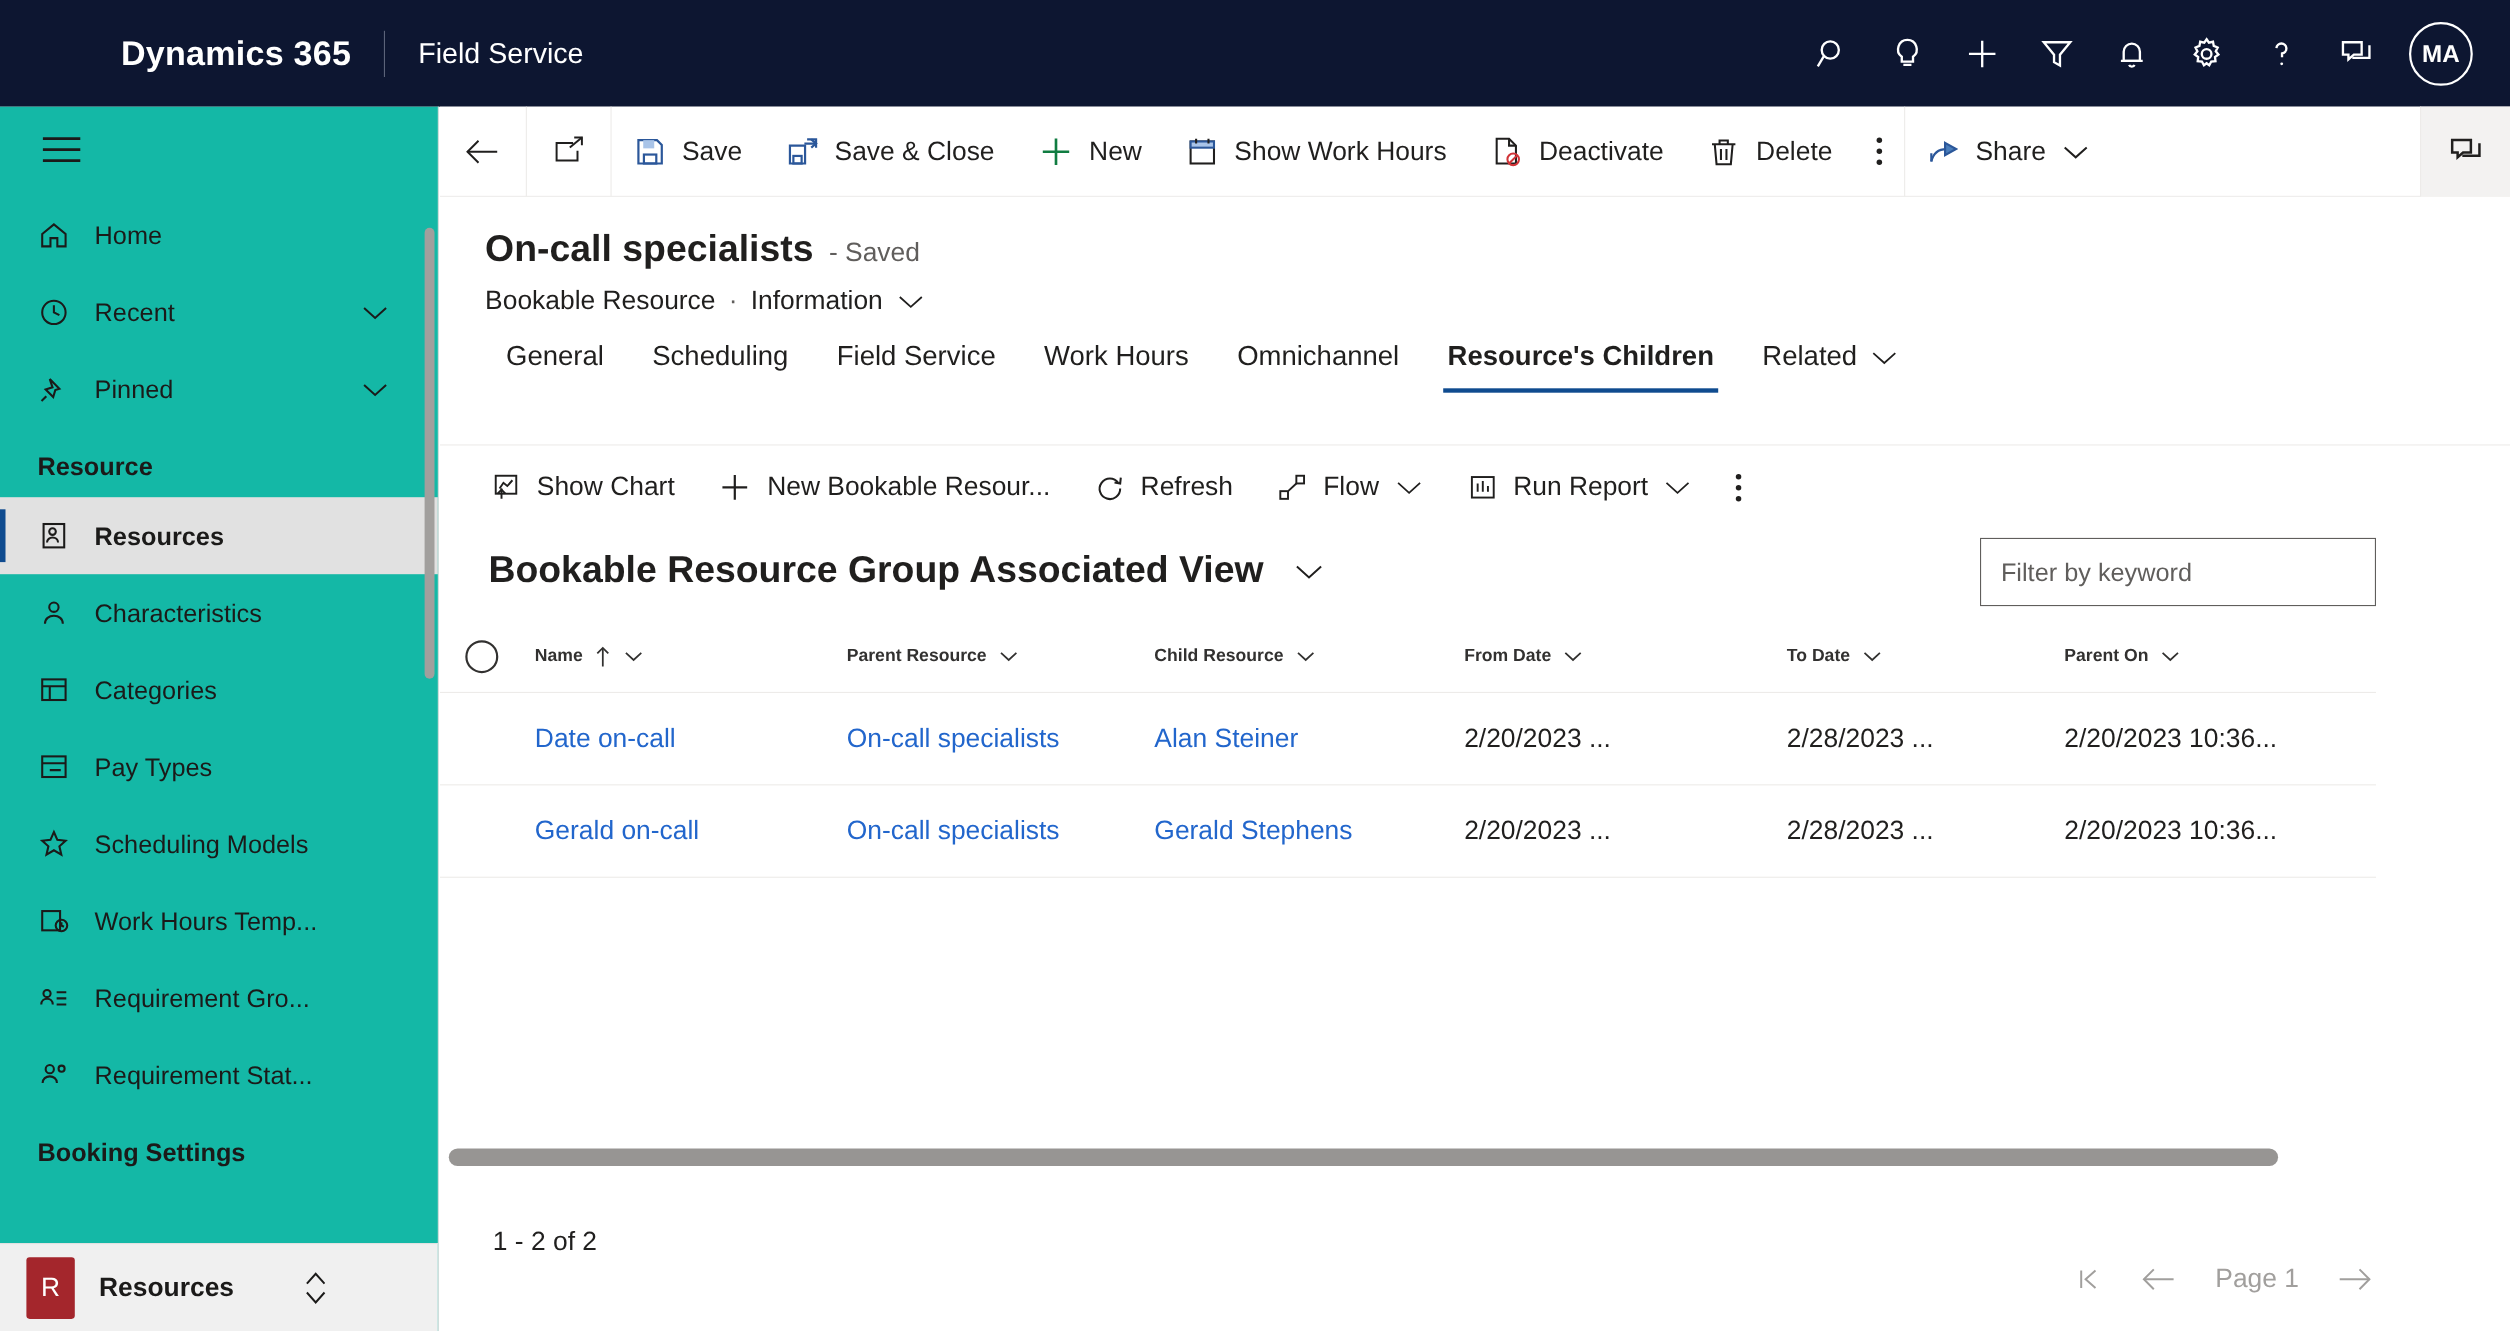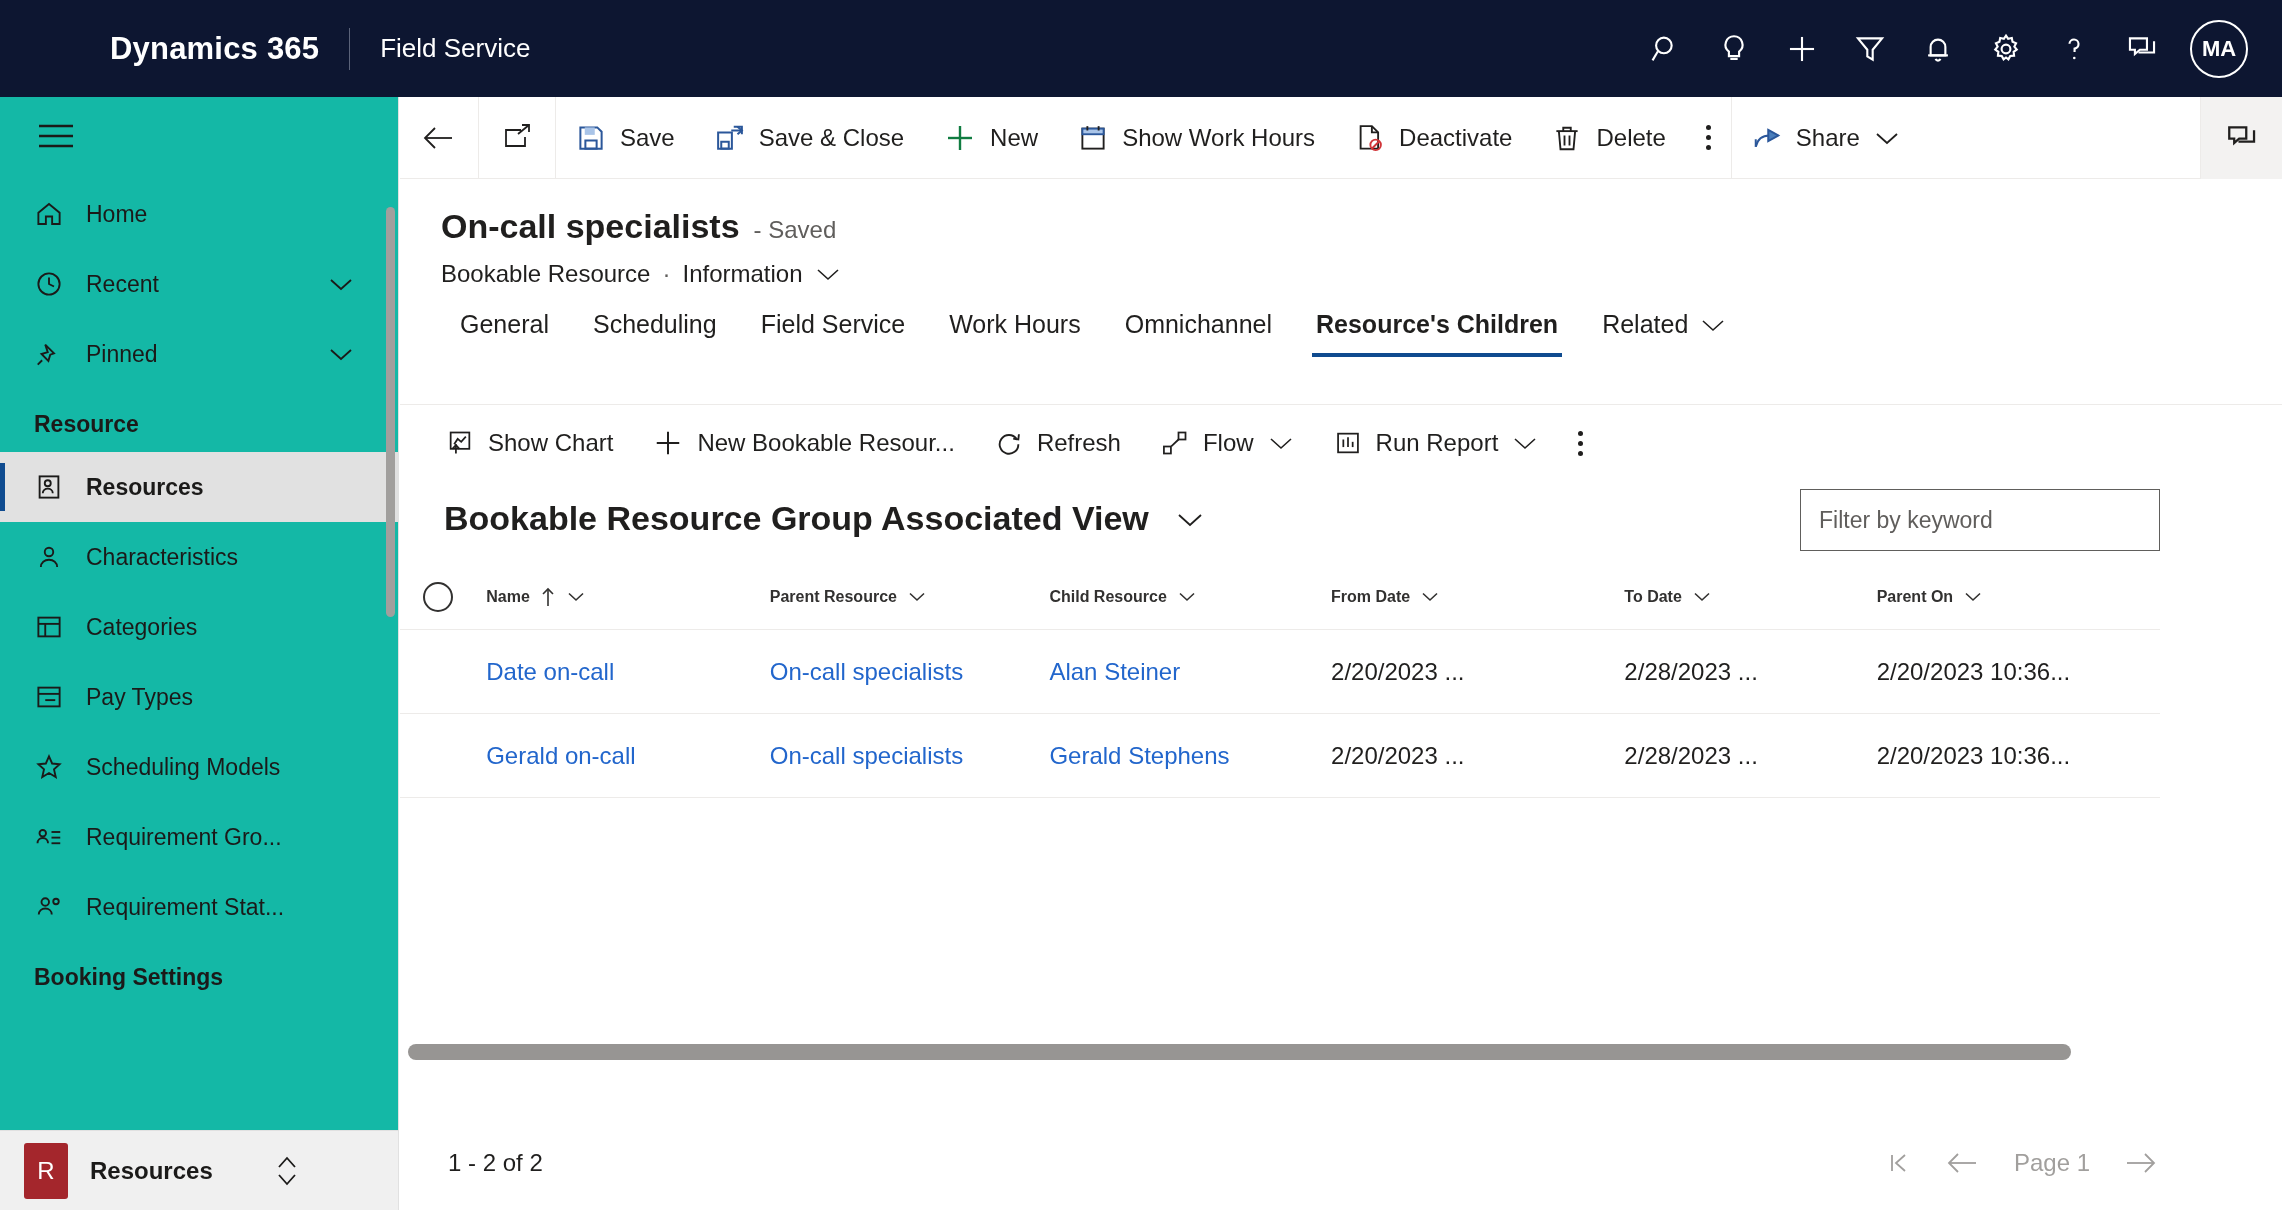--- a/index.html
+++ b/index.html
@@ -180,21 +180,21 @@
   .col-to { width: 258px; }
   .col-created { width: 300px; }
   .hscroll {
     position: absolute; left: 8px; bottom: 86px; width: 1663px; height: 16px;
     background: #979593; border-radius: 9px;
   }
 
   
   .footer {
     position: absolute; left: 400px; bottom: 0; width: 1882px; height: 96px;
-    background: #ffffff; display: flex; align-items: center;
+    background: #ffffff; display: flex; 
     border-top: 1px solid #fff;
   }
   .rec-count { font-size: 24px; color: #201f1e; margin-left: 48px; }
   .pager { margin-left: auto; display: flex; align-items: center; gap: 34px; margin-right: 124px; }
   .pager span, .pager div { color: #a19f9d; }
   .page-label { font-size: 24px; color: #201f1e; }
   svg { display: block; }
 </style>
 </head>
 <body>
@@ -355,20 +355,30 @@
 
     <div class="nav-item">
       <span class="nav-ico">
         <svg width="30" height="30" viewBox="0 0 24 24" fill="none" stroke="#1b1a19" stroke-width="1.5">
           <polygon points="12,3.5 14.5,9.2 20.5,9.8 16,13.9 17.4,20 12,16.8 6.6,20 8,13.9 3.5,9.8 9.5,9.2"></polygon>
         </svg>
       </span>
       <span class="nav-label">Scheduling Models</span>
     </div>
 
+    <div class="nav-item">
+      <span class="nav-ico">
+        <svg width="30" height="30" viewBox="0 0 24 24" fill="none" stroke="#1b1a19" stroke-width="1.5">
+          <rect x="3.5" y="5" width="13" height="14"></rect>
+            <circle cx="17.5" cy="15.5" r="4.2"></circle>
+          <polyline points="17.5,13.2 17.5,15.5 19.3,16.4"></polyline>
+        </svg>
+      </span>
+      <span class="nav-label">Work Hours Temp...</span>
+    </div>
 
     <div class="nav-item">
       <span class="nav-ico">
         <svg width="30" height="30" viewBox="0 0 24 24" fill="none" stroke="#1b1a19" stroke-width="1.5">
           <circle cx="7" cy="9" r="2.6"></circle>
             <path d="M2.8 17c0-2.6 1.9-4.2 4.2-4.2s4.2 1.6 4.2 4.2"></path>
           <line x1="14" y1="8" x2="21" y2="8"></line>
             <line x1="14" y1="12.5" x2="21" y2="12.5"></line>
           <line x1="14" y1="17" x2="21" y2="17"></line>
         </svg>

